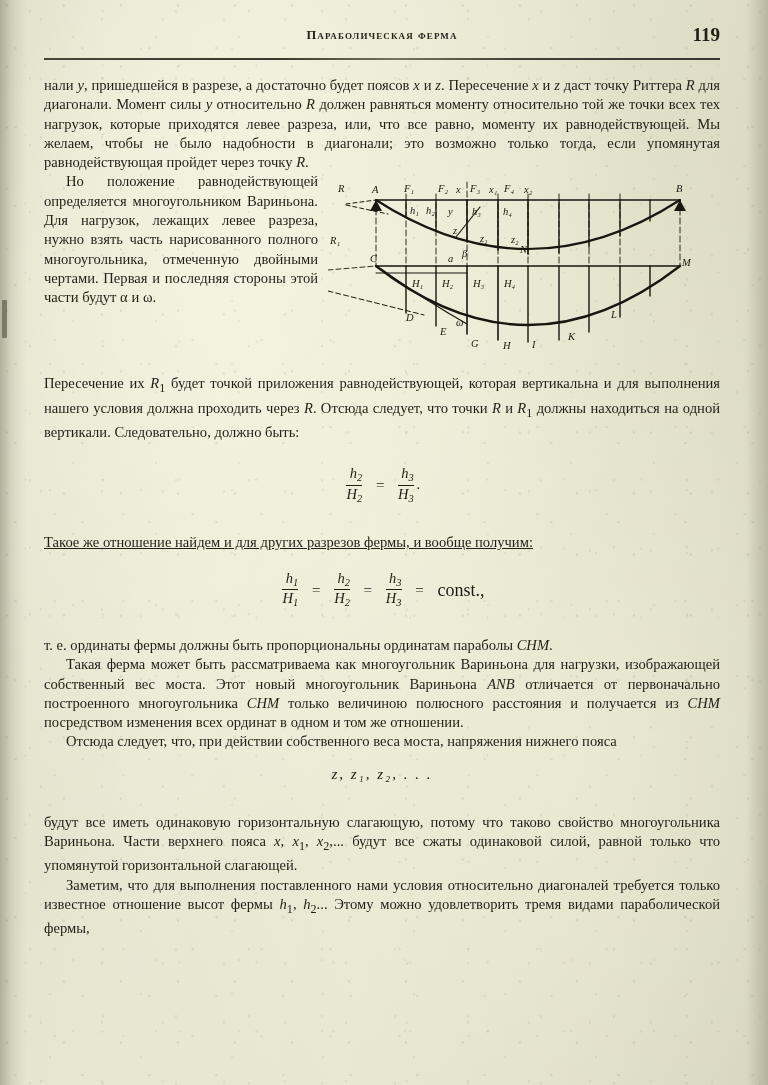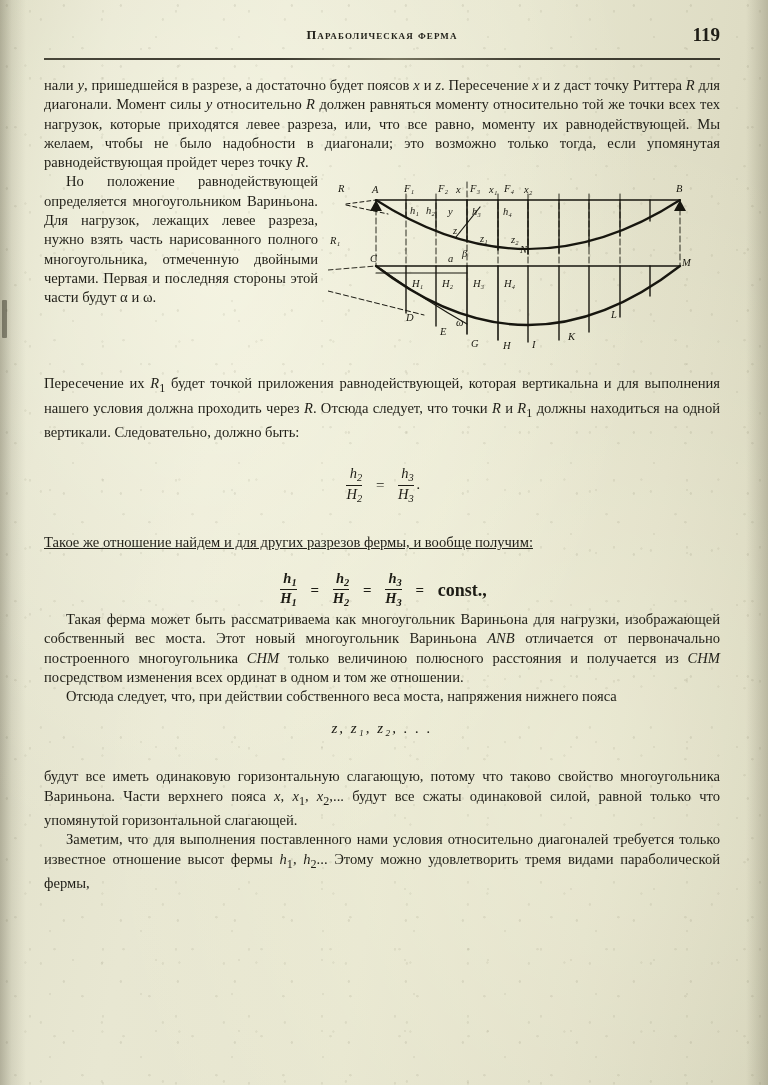--- a/index.html
+++ b/index.html
@@ -260,39 +260,40 @@
       </span>
       <span class="eqsign">=</span>
       <span class="frac">
         <span class="num"><i>h</i><sub class="sub">3</sub></span>
         <span class="den"><i>H</i><sub class="sub">3</sub></span>
       </span><span>.</span>
     </div>
 
     <p class="para" style="margin-top:28px;text-decoration:underline;">Такое же отношение найдем и для других разрезов фермы, и вообще получим:</p>
 
-    <div class="formula" style="margin:18px 0 0 0;font-weight:bold;">
+    <div class="formula" style="margin:18px 0 0 0;">
       <span class="frac">
         <span class="num"><i>h</i><sub class="sub">1</sub></span>
         <span class="den"><i>H</i><sub class="sub">1</sub></span>
       </span>
       <span class="eqsign">=</span>
       <span class="frac">
         <span class="num"><i>h</i><sub class="sub">2</sub></span>
         <span class="den"><i>H</i><sub class="sub">2</sub></span>
       </span>
       <span class="eqsign">=</span>
       <span class="frac">
         <span class="num"><i>h</i><sub class="sub">3</sub></span>
         <span class="den"><i>H</i><sub class="sub">3</sub></span>
       </span>
       <span class="eqsign">=</span>
       <span class="constw">const.,</span>
     </div>
 
+    <p class="para" style="margin-top:26px;">т. е. ординаты фермы должны быть пропорциональны ординатам параболы <i>CHM</i>.</p>
     <p class="para indent">Такая ферма может быть рассматриваема как многоугольник Вариньона для нагрузки, изображающей собственный вес моста. Этот новый многоугольник Вариньона <i>ANB</i> отличается от первоначально построенного многоугольника <i>CHM</i> только величиною полюсного расстояния и получается из <i>CHM</i> посредством изменения всех ординат в одном и том же отношении.</p>
     <p class="para indent">Отсюда следует, что, при действии собственного веса моста, напряжения нижнего пояса</p>
 
     <div class="formula" style="margin:14px 0 0 0;">
       <span class="seq">z, z₁, z₂, . . .</span>
     </div>
 
     <p class="para" style="margin-top:30px;">будут все иметь одинаковую горизонтальную слагающую, потому что таково свойство многоугольника Вариньона. Части верхнего пояса <i>x</i>, <i>x</i><sub>1</sub>, <i>x</i><sub>2</sub>,... будут все сжаты одинаковой силой, равной только что упомянутой горизонтальной слагающей.</p>
     <p class="para indent">Заметим, что для выполнения поставленного нами условия относительно диагоналей требуется только известное отношение высот фермы <i>h</i><sub>1</sub>, <i>h</i><sub>2</sub>... Этому можно удовлетворить тремя видами параболической фермы,</p>
 

